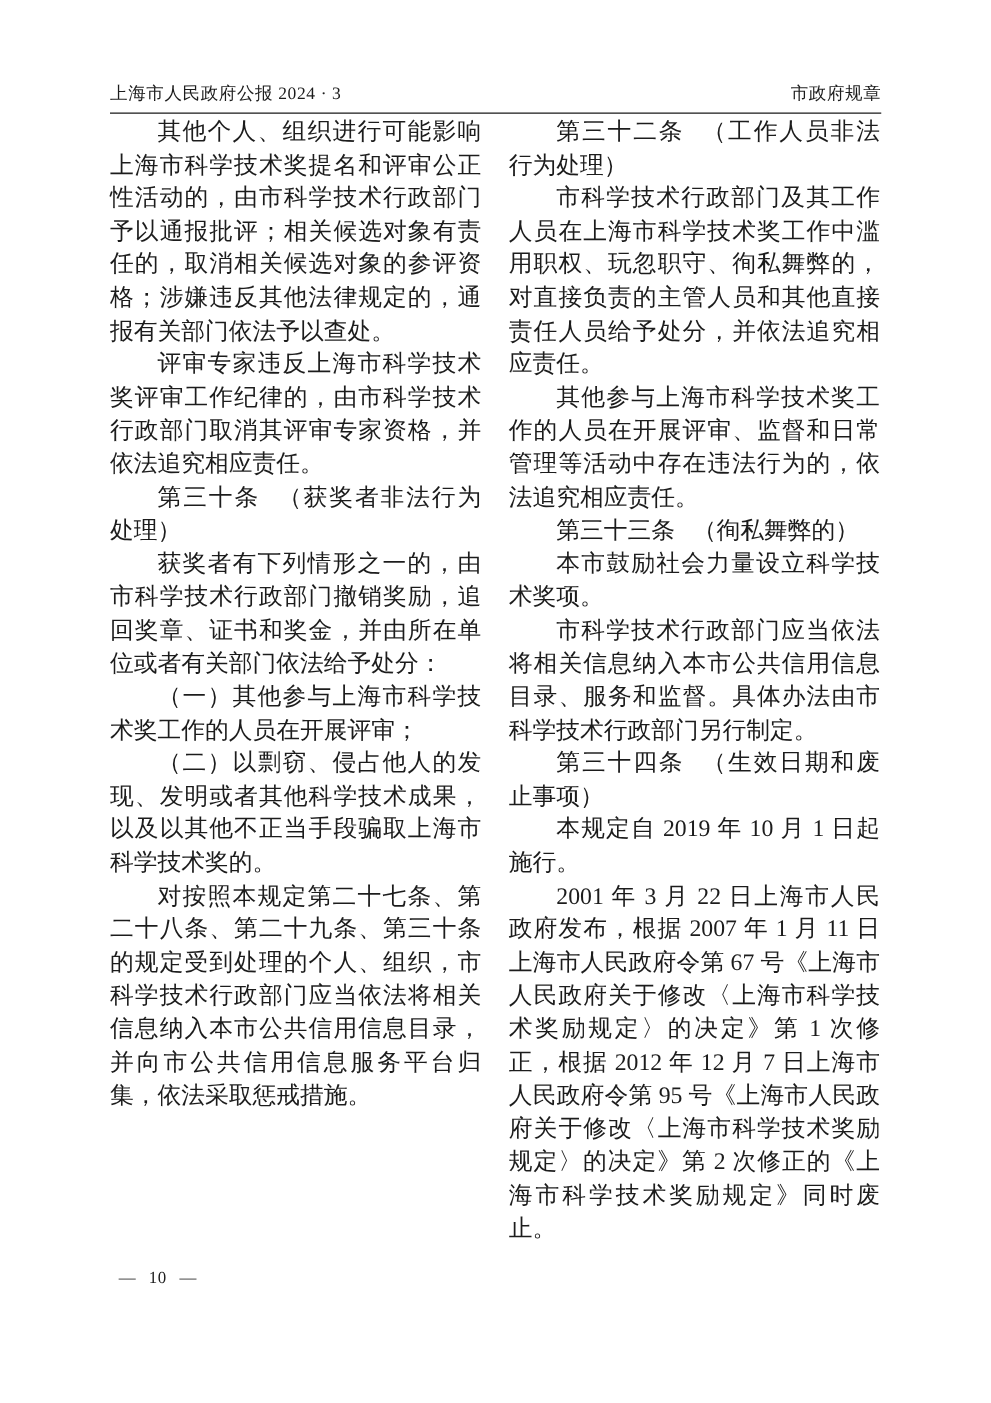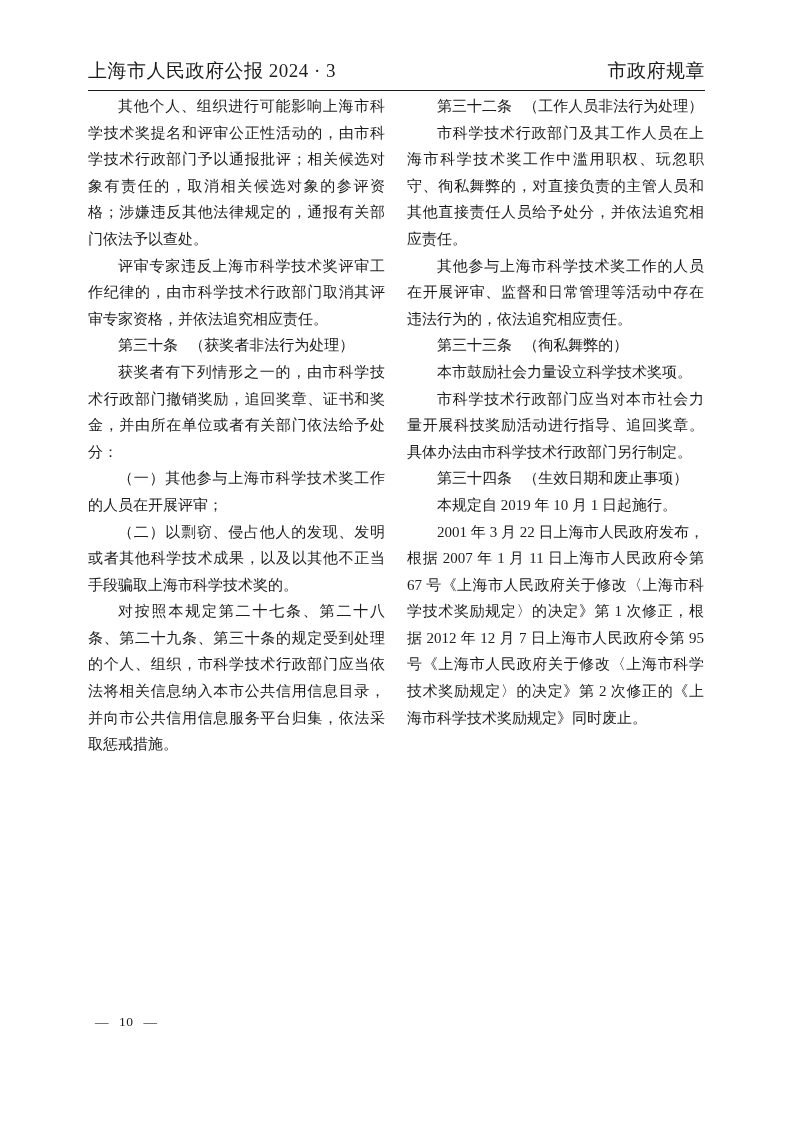--- a/index.html
+++ b/index.html
@@ -17,34 +17,34 @@
     overflow:hidden;
   }
   
   .header{
     position:absolute;
     left:88px;right:88px;top:58px;
     height:33px;
     display:flex;justify-content:space-between;align-items:flex-end;
     padding-bottom:6px;
     border-bottom:1.5px solid var(--rule-color);
-    font-size:19px;
+    font-size:14px;
     letter-spacing:0.5px;
     box-sizing:border-box;
   }
   
   .content{
     position:absolute;
     left:88px;right:88px;top:93px;
     display:flex;
     gap:22px;
   }
   .column{
     width:297px;
-    font-size:15px;
+    font-size:19px;
     line-height:26.6px;
     text-align:justify;
     text-justify:inter-ideograph;
   }
   .column .para{
     margin:0;
     text-indent:2em;
   }
   .article .article-num{font-weight:400;}
   .article .article-title{margin-left:0.75em;}
@@ -76,21 +76,21 @@
         <p class="para body-text">（一）其他参与上海市科学技术奖工作的人员在开展评审；</p>
         <p class="para body-text">（二）以剽窃、侵占他人的发现、发明或者其他科学技术成果，以及以其他不正当手段骗取上海市科学技术奖的。</p>
         <p class="para body-text">对按照本规定第二十七条、第二十八条、第二十九条、第三十条的规定受到处理的个人、组织，市科学技术行政部门应当依法将相关信息纳入本市公共信用信息目录，并向市公共信用信息服务平台归集，依法采取惩戒措施。</p>
       </div>
     <div class="column">
         <p class="para article"><span class="article-num">第三十二条</span><span class="article-title">（工作人员非法行为处理）</span></p>
         <p class="para body-text">市科学技术行政部门及其工作人员在上海市科学技术奖工作中滥用职权、玩忽职守、徇私舞弊的，对直接负责的主管人员和其他直接责任人员给予处分，并依法追究相应责任。</p>
         <p class="para body-text">其他参与上海市科学技术奖工作的人员在开展评审、监督和日常管理等活动中存在违法行为的，依法追究相应责任。</p>
         <p class="para article"><span class="article-num">第三十三条</span><span class="article-title">（徇私舞弊的）</span></p>
         <p class="para body-text">本市鼓励社会力量设立科学技术奖项。</p>
-        <p class="para body-text">市科学技术行政部门应当对本市社会力量开展科技奖励活动进行指导、追回奖章。具体办法由市科学技术行政部门另行制定。</p>
+        <p class="para body-text">市科学技术行政部门应当依法将相关信息纳入本市公共信用信息目录、服务和监督。具体办法由市科学技术行政部门另行制定。</p>
         <p class="para article"><span class="article-num">第三十四条</span><span class="article-title">（生效日期和废止事项）</span></p>
         <p class="para body-text">本规定自 2019 年 10 月 1 日起施行。</p>
         <p class="para body-text">2001 年 3 月 22 日上海市人民政府发布，根据 2007 年 1 月 11 日上海市人民政府令第 67 号《上海市人民政府关于修改〈上海市科学技术奖励规定〉的决定》第 1 次修正，根据 2012 年 12 月 7 日上海市人民政府令第 95 号《上海市人民政府关于修改〈上海市科学技术奖励规定〉的决定》第 2 次修正的《上海市科学技术奖励规定》同时废止。</p>
       </div>
   </div>
 
   <div class="footer">
     <span>—</span>
     <span>10</span>
     <span>—</span>

